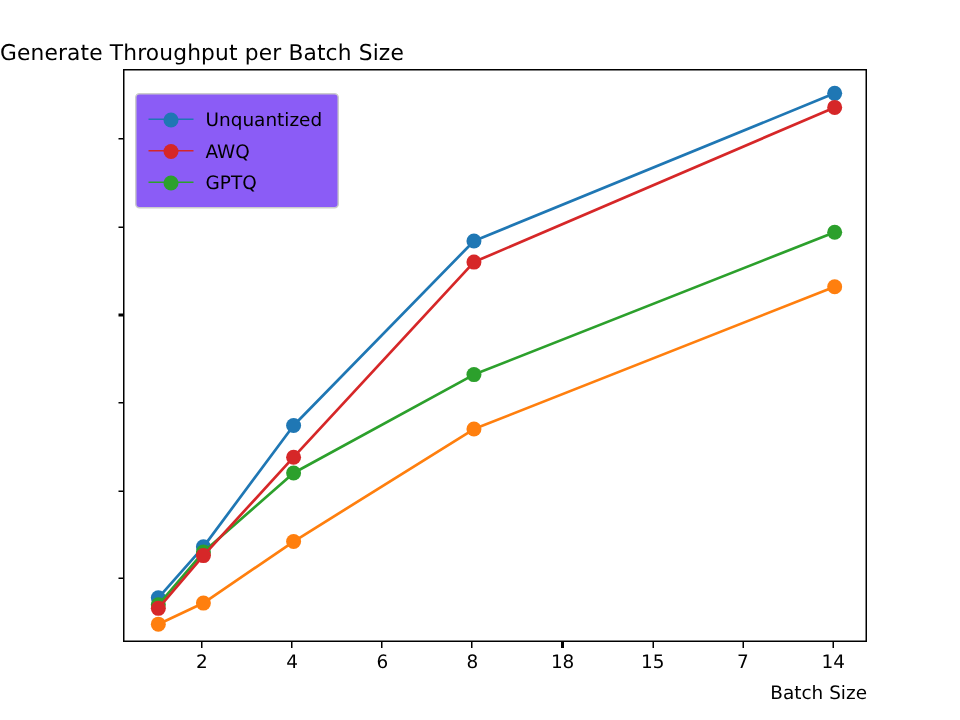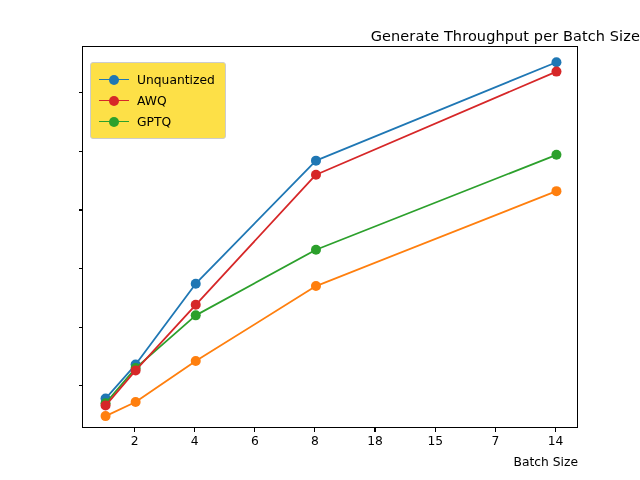--- a/index.html
+++ b/index.html
@@ -18,21 +18,21 @@
     position: relative;
     width: 640px;
     height: 480px;
     background: #ffffff;
   }
   #chart-title {
     position: absolute;
     left: 0;
     top: 28px;
     width: 640px;
-    text-align: right;
+    text-align: left;
     font-size: 14.5px;
     color: #000000;
     letter-spacing: 0.1px;
   }
   
   #plot-area {
     position: absolute;
     left: 82px;
     top: 46px;
     width: 496px;
@@ -104,21 +104,21 @@
     text-align: center;
     font-size: 12.3px;
     color: #000000;
     transform: rotate(-90deg);
     transform-origin: center center;
   }
   #legend {
     position: absolute;
     left: 90px;
     top: 62px;
-    background: #fde047;
+    background: #8b5cf6;
     border: 0.9px solid #cccccc;
     border-radius: 3px;
     padding: 6px 10px 6px 8px;
   }
   .legend-row {
     display: flex;
     align-items: center;
     height: 21px;
   }
   .legend-swatch {

